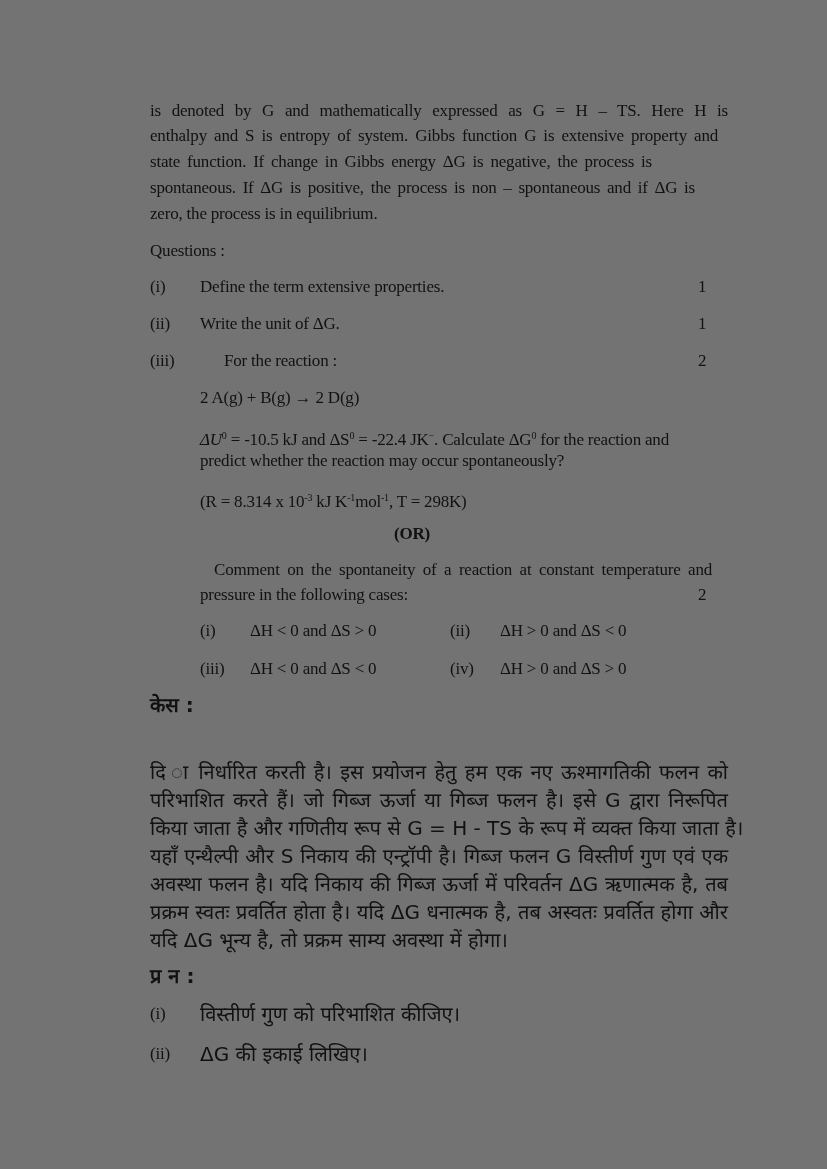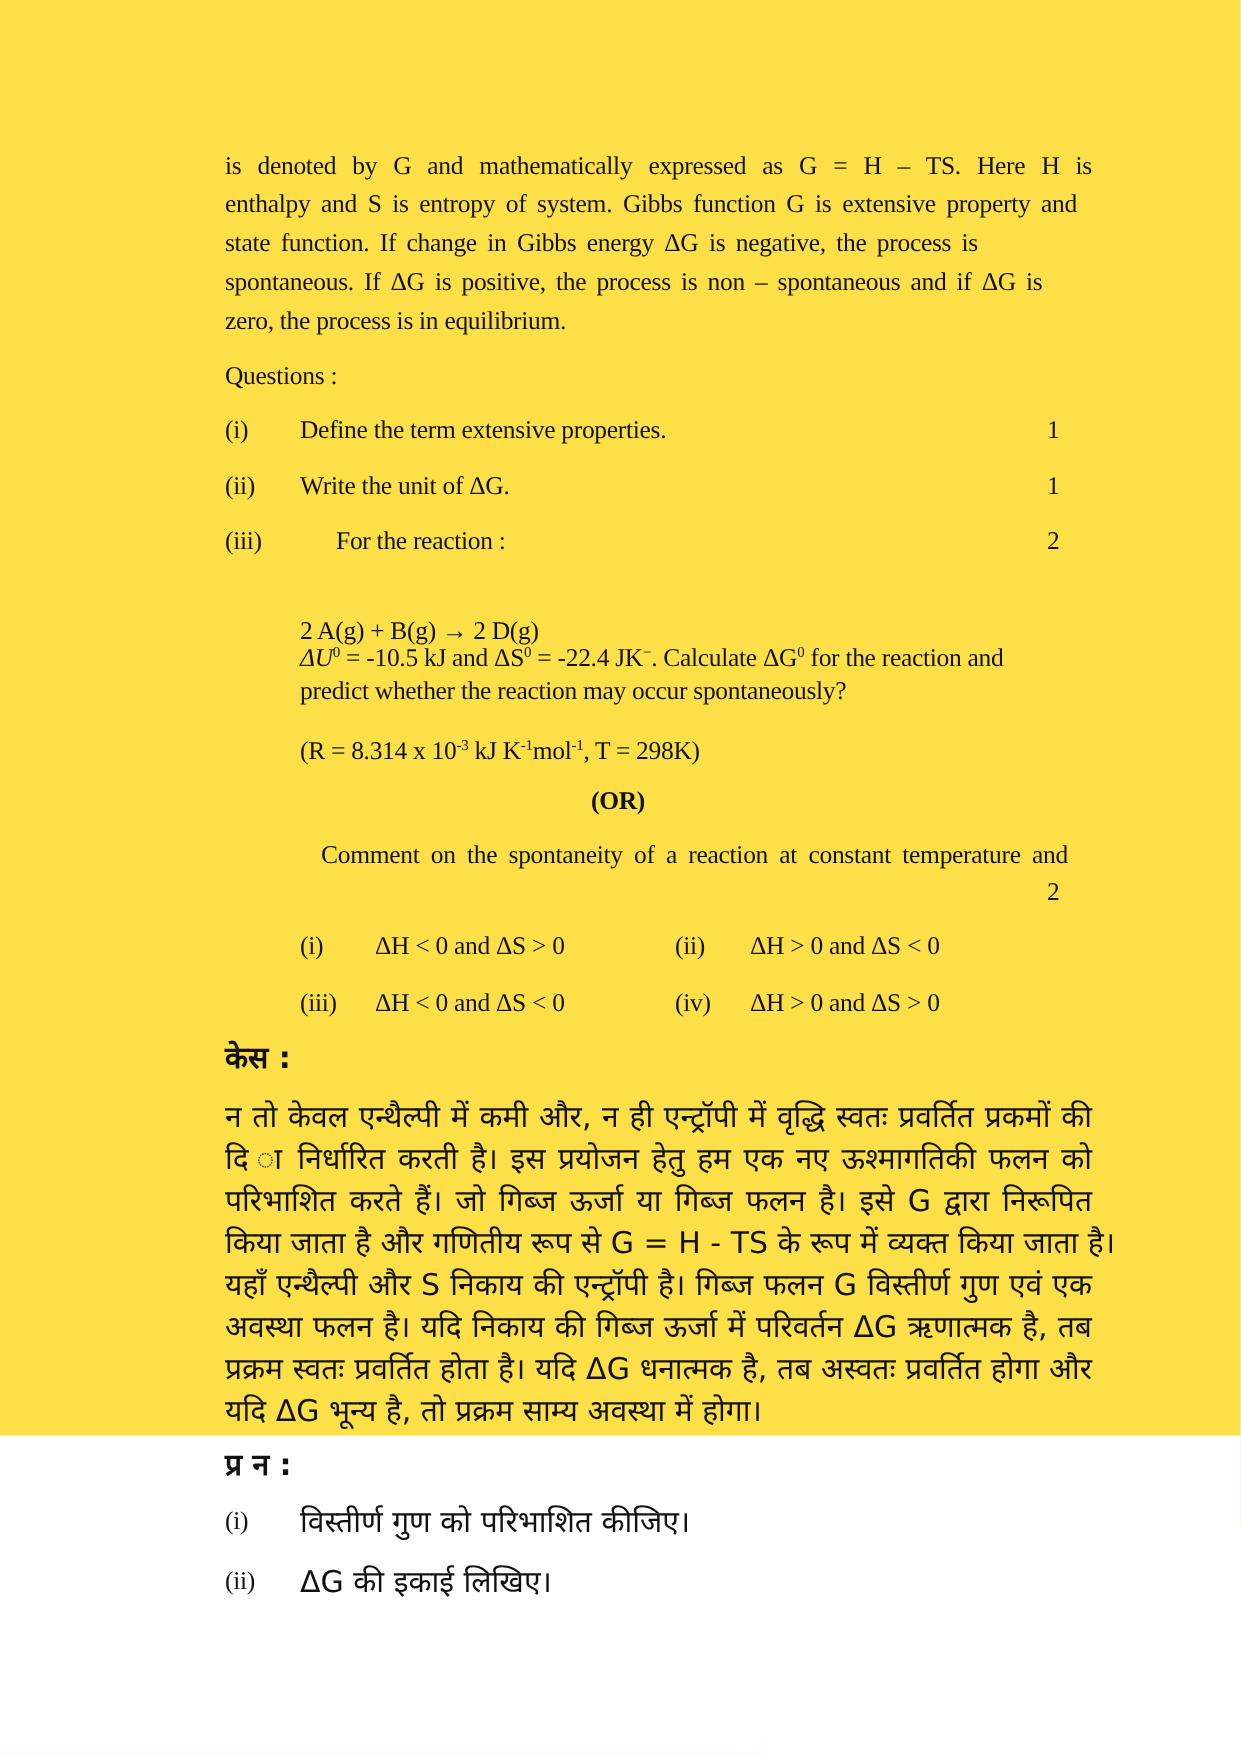--- a/index.html
+++ b/index.html
@@ -1,17 +1,17 @@
 <!DOCTYPE html>
 <html><head>
 <meta charset="utf-8">
 <style>
   html, body { margin: 0; padding: 0; background: #ffffff; }
   body { width: 827px; height: 1169px; position: relative; overflow: hidden; color: #111; }
-  .page { position: absolute; left: 0; top: 0; width: 827px; height: 957px; background: #fde047; }
+  .page { position: absolute; left: 0; top: 0; width: 827px; height: 1169px; background: #737373; }
   .en { font-family: "Liberation Serif", "DejaVu Serif", serif; font-size: 17px; letter-spacing: -0.2px; }
   .hi { font-family: "DejaVu Sans", "Liberation Sans", sans-serif; font-size: 20px; }
   .line { position: absolute; white-space: nowrap; line-height: 20px; }
   .marks { position: absolute; left: 698px; }
   .bold { font-weight: bold; }
   .sup { font-size: 10px; vertical-align: 6px; }
   .it { font-style: italic; }
   .justify { text-align: justify; text-align-last: justify; width: 578px; }
 </style>
 </head>
@@ -32,49 +32,49 @@
   <div class="line en marks" style="top:277px;">1</div>
 
   <div class="line en" style="left:150px; top:314px;">(ii)</div>
   <div class="line en" style="left:200px; top:314px;">Write the unit of ΔG.</div>
   <div class="line en marks" style="top:314px;">1</div>
 
   <div class="line en" style="left:150px; top:351px;">(iii)</div>
   <div class="line en" style="left:200px; top:351px;margin-left:24px;">For the reaction :</div>
   <div class="line en marks" style="top:351px;">2</div>
 
-  <div class="line en" style="left:200px; top:411px;">2 A(g) + B(g) → 2 D(g)</div>
+  <div class="line en" style="left:200px; top:388px;">2 A(g) + B(g) → 2 D(g)</div>
 
   <div class="line en" style="left:200px; top:426px;">
     <span class="it">ΔU</span><span class="sup">0</span><span> = -10.5 kJ and ΔS</span><span class="sup">0</span><span> = -22.4 JK</span><span class="sup">−</span><span>. Calculate ΔG</span><span class="sup">0</span><span> for the reaction and</span>
   </div>
   <div class="line en" style="left:200px; top:451px;">predict whether the reaction may occur spontaneously?</div>
 
   <div class="line en" style="left:200px; top:488px;">
     <span>(R = 8.314 x 10</span><span class="sup">-3</span><span> kJ K</span><span class="sup">-1</span><span>mol</span><span class="sup">-1</span><span>, T = 298K)</span>
   </div>
 
   <div class="line en bold" style="left:394px; top:524px;">(OR)</div>
 
   <div class="line en justify" style="left:200px; top:560px; width:498px;margin-left:14px;">Comment on the spontaneity of a reaction at constant temperature and</div>
+  <div class="line en" style="left:200px; top:585px;">pressure in the following cases:</div>
   <div class="line en marks" style="top:585px;">2</div>
 
   <div class="line en" style="left:200px; top:621px;">(i)</div>
   <div class="line en" style="left:250px; top:621px;">ΔH &lt; 0 and ΔS &gt; 0</div>
   <div class="line en" style="left:450px; top:621px;">(ii)</div>
   <div class="line en" style="left:500px; top:621px;">ΔH &gt; 0 and ΔS &lt; 0</div>
 
   <div class="line en" style="left:200px; top:659px;">(iii)</div>
   <div class="line en" style="left:250px; top:659px;">ΔH &lt; 0 and ΔS &lt; 0</div>
   <div class="line en" style="left:450px; top:659px;">(iv)</div>
   <div class="line en" style="left:500px; top:659px;">ΔH &gt; 0 and ΔS &gt; 0</div>
 
   <div class="line hi bold" style="left:150px; top:695px;">केस :</div>
 
-  <div class="line hi justify" style="left:150px; top:734px;">न तो केवल एन्थैल्पी में कमी और, न ही एन्ट्रॉपी में वृद्धि स्वतः प्रवर्तित प्रकमों की</div>
   <div class="line hi justify" style="left:150px; top:762px;">दि   ा निर्धारित करती है। इस प्रयोजन हेतु हम एक नए ऊश्मागतिकी फलन को</div>
   <div class="line hi justify" style="left:150px; top:790px;">परिभाशित करते हैं। जो गिब्ज ऊर्जा या गिब्ज फलन है। इसे G द्वारा निरूपित</div>
   <div class="line hi justify" style="left:150px; top:818px;">किया जाता है और गणितीय रूप से G = H - TS के रूप में व्यक्त किया जाता है।</div>
   <div class="line hi justify" style="left:150px; top:846px;">यहाँ एन्थैल्पी और S निकाय की एन्ट्रॉपी है। गिब्ज फलन G विस्तीर्ण गुण एवं एक</div>
   <div class="line hi justify" style="left:150px; top:874px;">अवस्था फलन है। यदि निकाय की गिब्ज ऊर्जा में परिवर्तन ΔG ऋणात्मक है, तब</div>
   <div class="line hi justify" style="left:150px; top:902px;">प्रक्रम स्वतः प्रवर्तित होता है। यदि ΔG धनात्मक है, तब अस्वतः प्रवर्तित होगा और</div>
   <div class="line hi" style="left:150px; top:930px;">यदि ΔG भून्य है, तो प्रक्रम साम्य अवस्था में होगा।</div>
 
   <div class="line hi bold" style="left:150px; top:966px;">प्र   न :</div>
 

